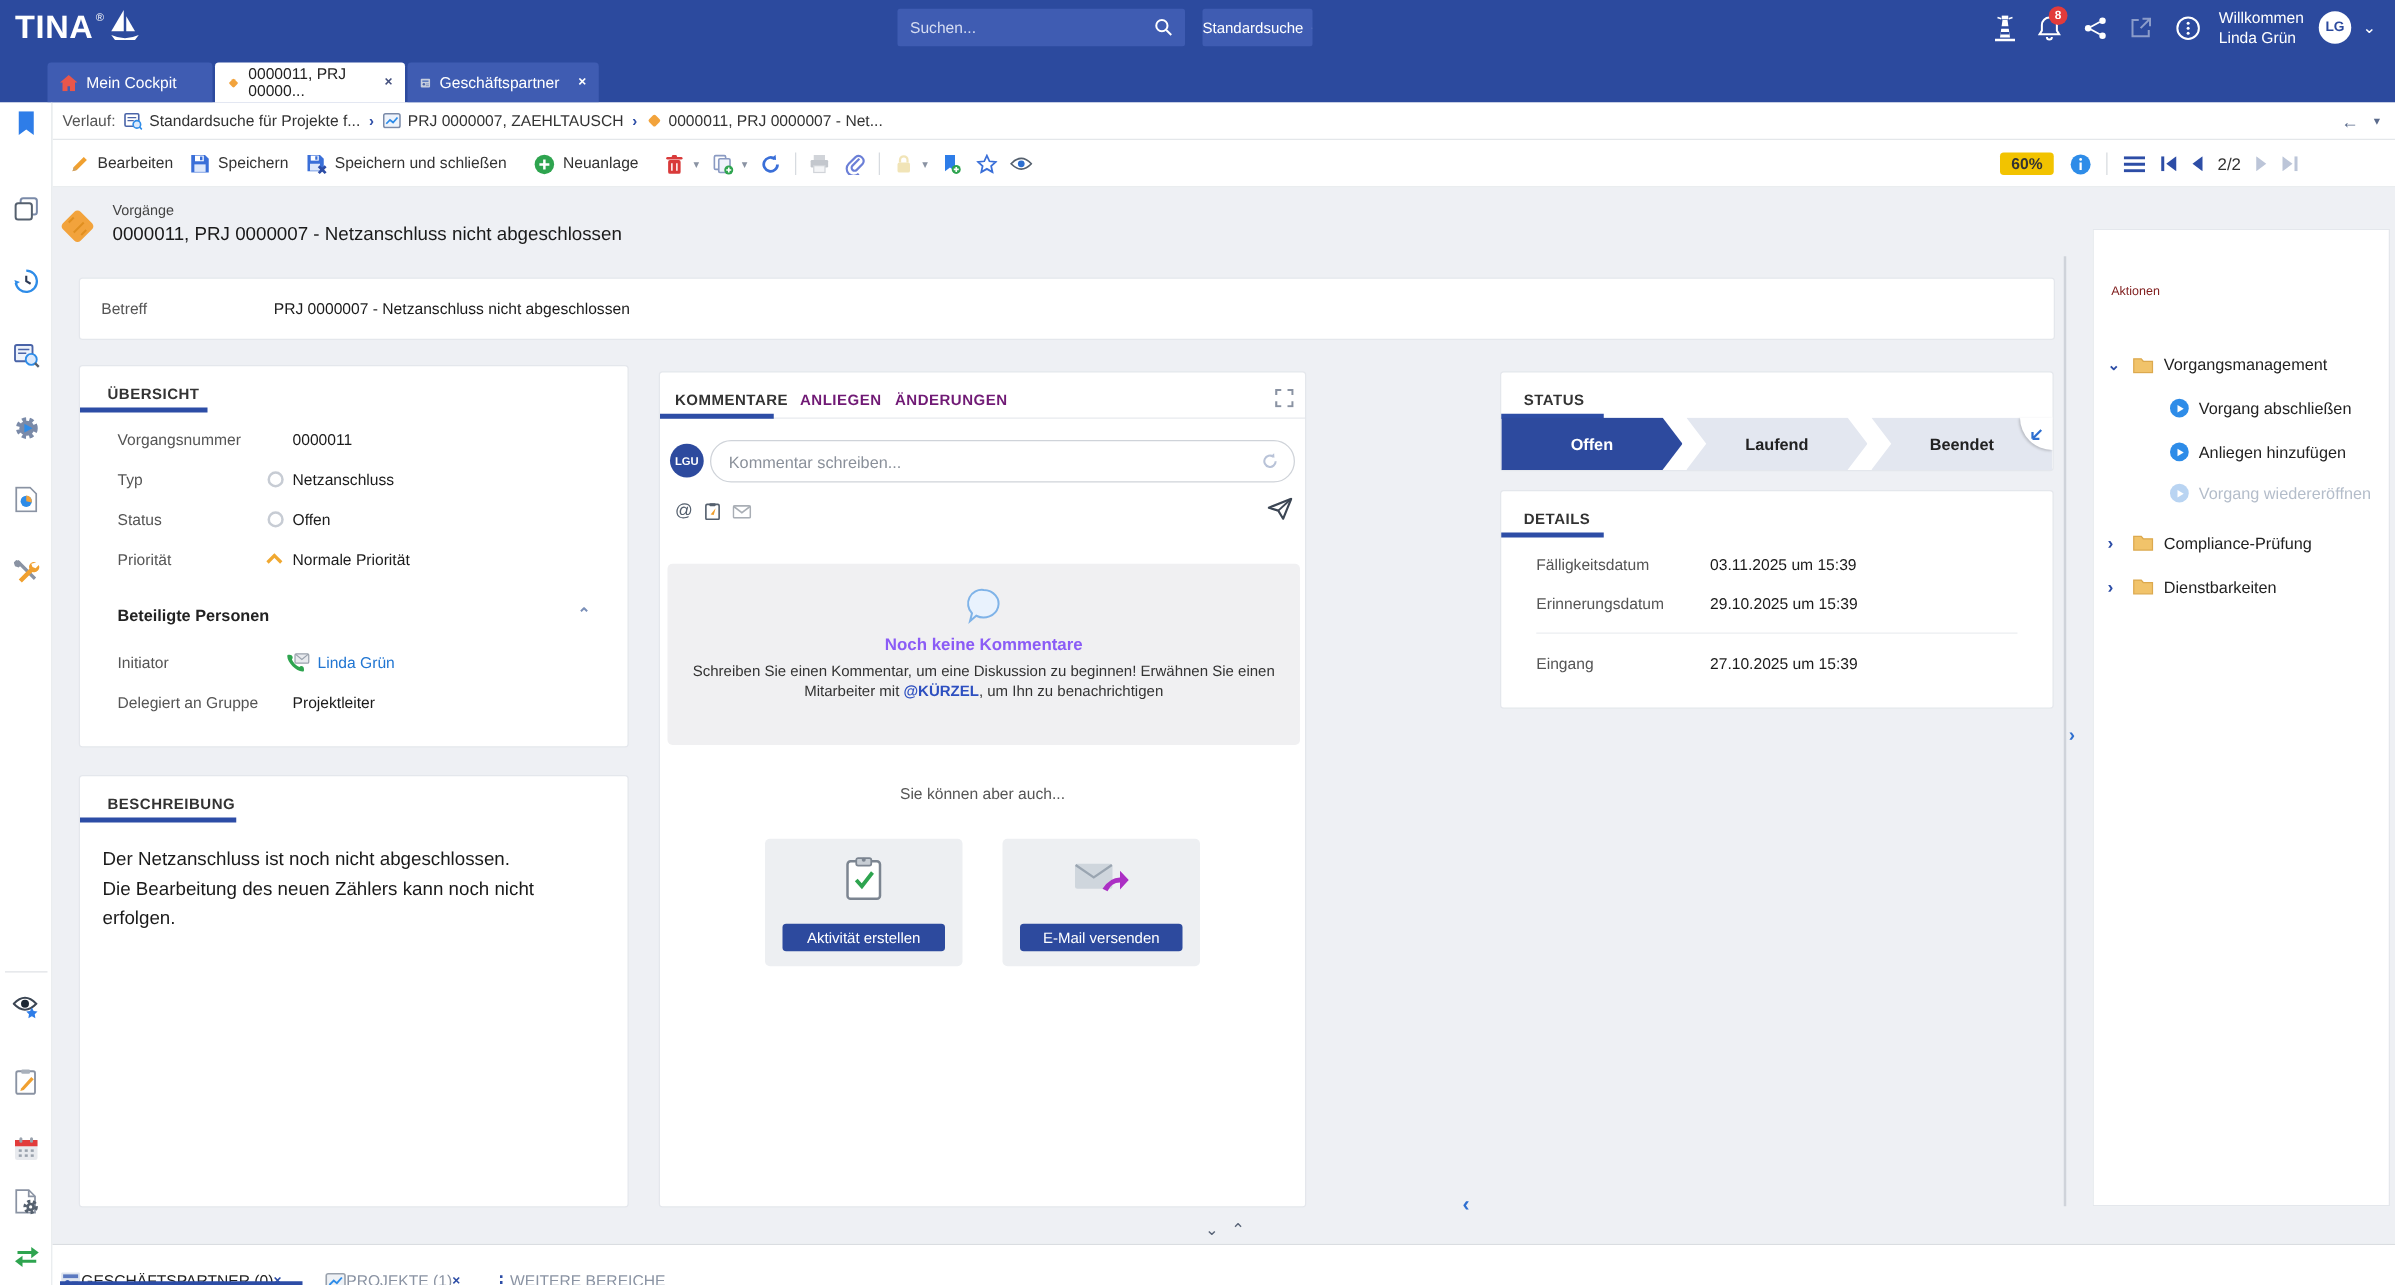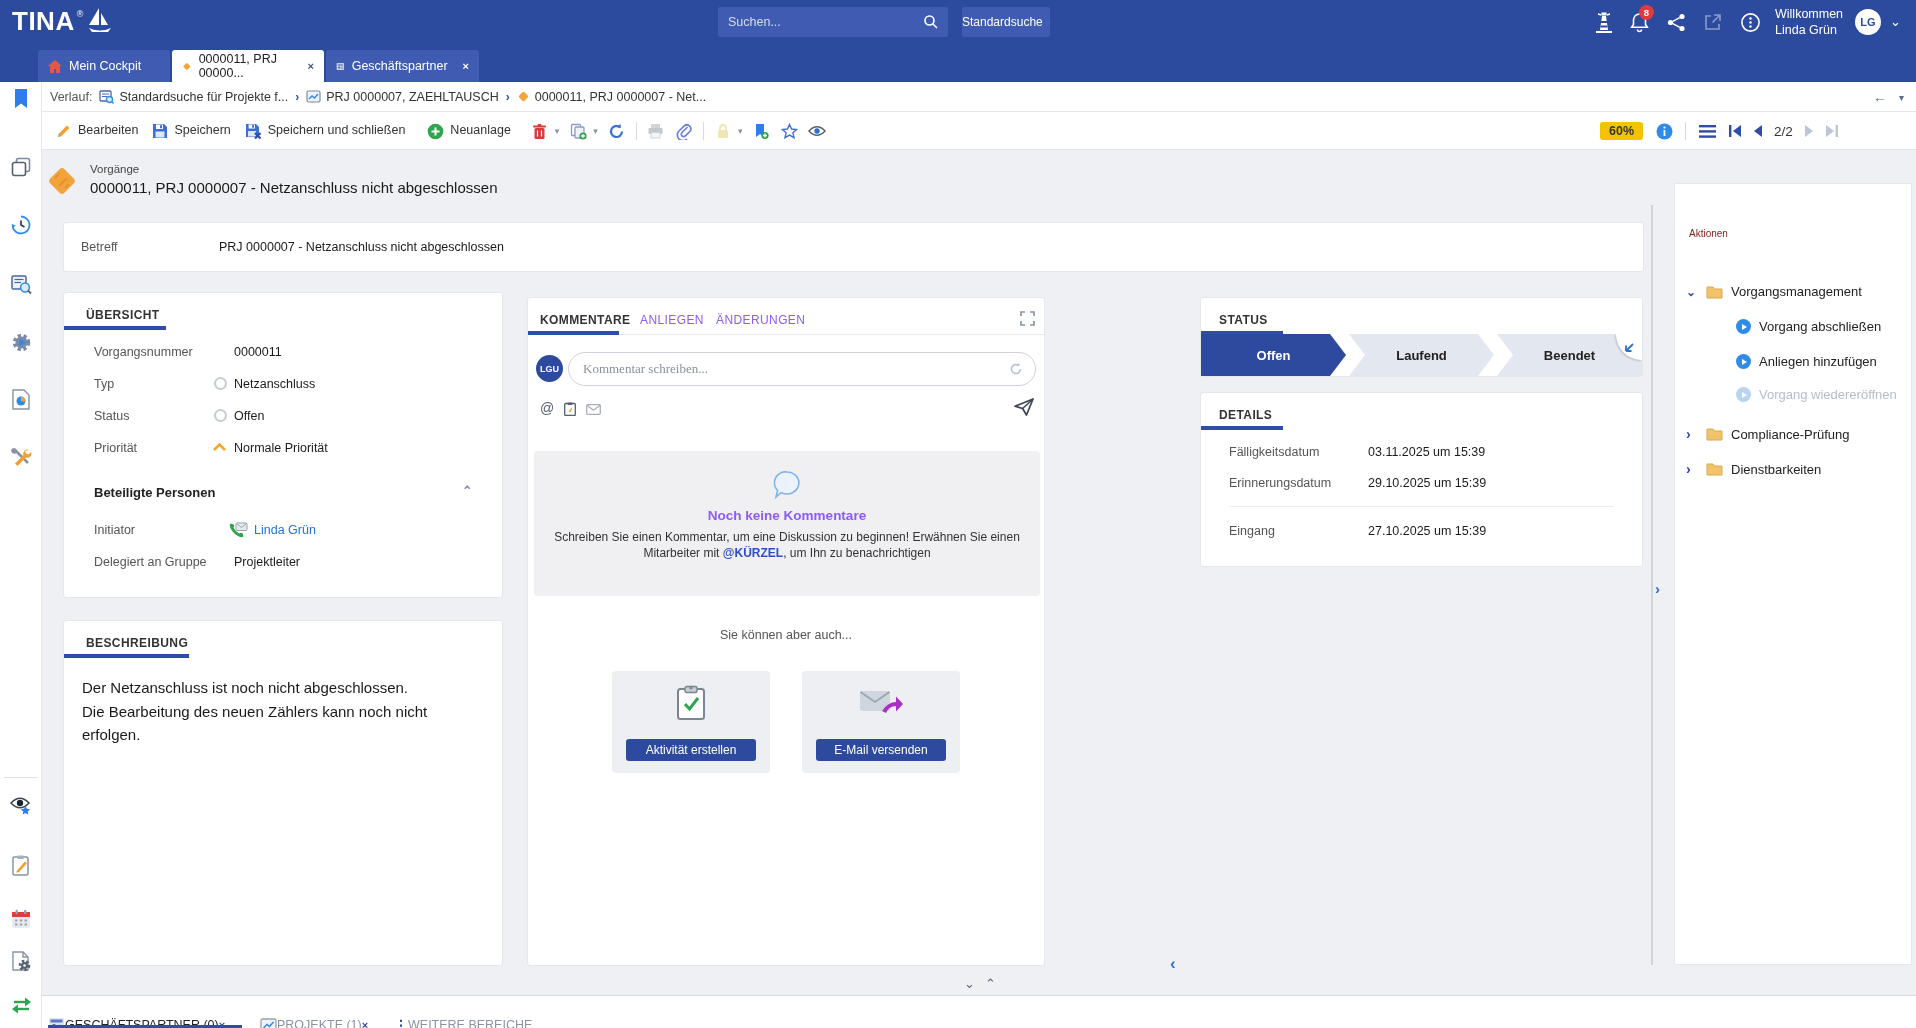--- a/index.html
+++ b/index.html
@@ -52,33 +52,33 @@
 
   
   .rail{position:absolute;left:0;top:82px;bottom:0;width:42px;background:#fff;border-right:1px solid #e4e7ea}
   .rail .ric{position:absolute;left:10px;width:22px;height:22px;display:flex;align-items:center;justify-content:center;cursor:pointer}
   .rail .rdiv{position:absolute;left:4px;width:34px;height:1px;background:#dfe2e6}
 
   
   .ws{position:absolute;left:42px;top:150px;width:1874px;height:845px;background:#eef0f4;overflow:hidden}
   .card{position:absolute;background:#fff;border:1px solid #e4e7ec;border-radius:3px}
   .ptab{font-weight:700;font-size:12px;color:#333;letter-spacing:.4px}
-  .ptab.dim{color:#8b5cf6;font-weight:400}
+  .ptab.dim{color:#701a75;font-weight:700}
   .uline{position:absolute;left:0;height:4px;background:#2d4da6}
   .flabel{position:absolute;color:#555;font-size:12.5px}
   .fval{position:absolute;color:#1b1b1b;font-size:12.5px}
   .radio{position:absolute;width:13px;height:13px;border:2px solid #c7ccd4;border-radius:50%}
   .link{color:#2176d2;cursor:pointer}
 
   .pagehead-type{position:absolute;left:48px;top:13px;font-size:11.5px;color:#444}
   .pagehead-title{position:absolute;left:48px;top:29px;font-size:15px;color:#1a1a1a}
 
   
   .cinput{position:absolute;left:40px;top:54px;width:468px;height:34px;border:1px solid #cfd3d9;border-radius:17px;display:flex;align-items:center}
-  .cinput input{flex:1;border:0;outline:none;font-size:13px;padding:0 14px;color:#333;background:transparent;font-family:Liberation Serif, serif}
+  .cinput input{flex:1;border:0;outline:none;font-size:13px;padding:0 14px;color:#333;background:transparent;font-family:Liberation Sans, sans-serif}
   .cinput input::placeholder{color:#8a909a}
   .emptybox{position:absolute;left:6px;top:153px;width:506px;height:145px;background:#f0f0f2;border-radius:4px;text-align:center}
   .acard{width:158px;height:102px;background:#edeff2;border-radius:4px;position:relative;display:flex;flex-direction:column;align-items:center}
   .abtn{position:absolute;bottom:12px;left:14px;right:14px;height:22px;background:#2d4a9e;color:#fff;font-size:12px;border-radius:3px;display:flex;align-items:center;justify-content:center;cursor:pointer}
 
   
   .chevbar{position:absolute;left:0;top:36px;right:0;height:42px;display:flex;gap:3px}
   .chev{flex:1;display:flex;align-items:center;justify-content:center;font-size:13px;font-weight:700;color:#222;background:#e3e7f0;cursor:pointer}
   .chev.first{clip-path:polygon(0 0,calc(100% - 16px) 0,100% 50%,calc(100% - 16px) 100%,0 100%)}
   .chev.mid{clip-path:polygon(0 0,calc(100% - 16px) 0,100% 50%,calc(100% - 16px) 100%,0 100%,16px 50%)}

